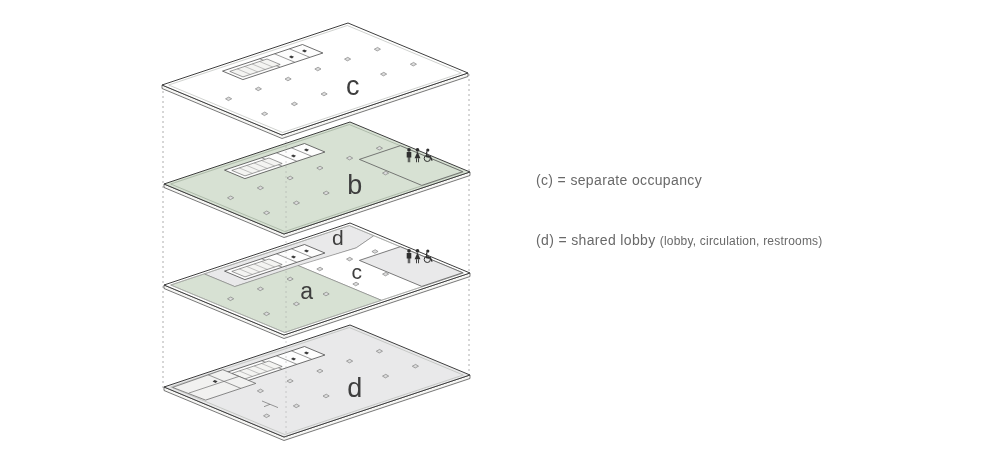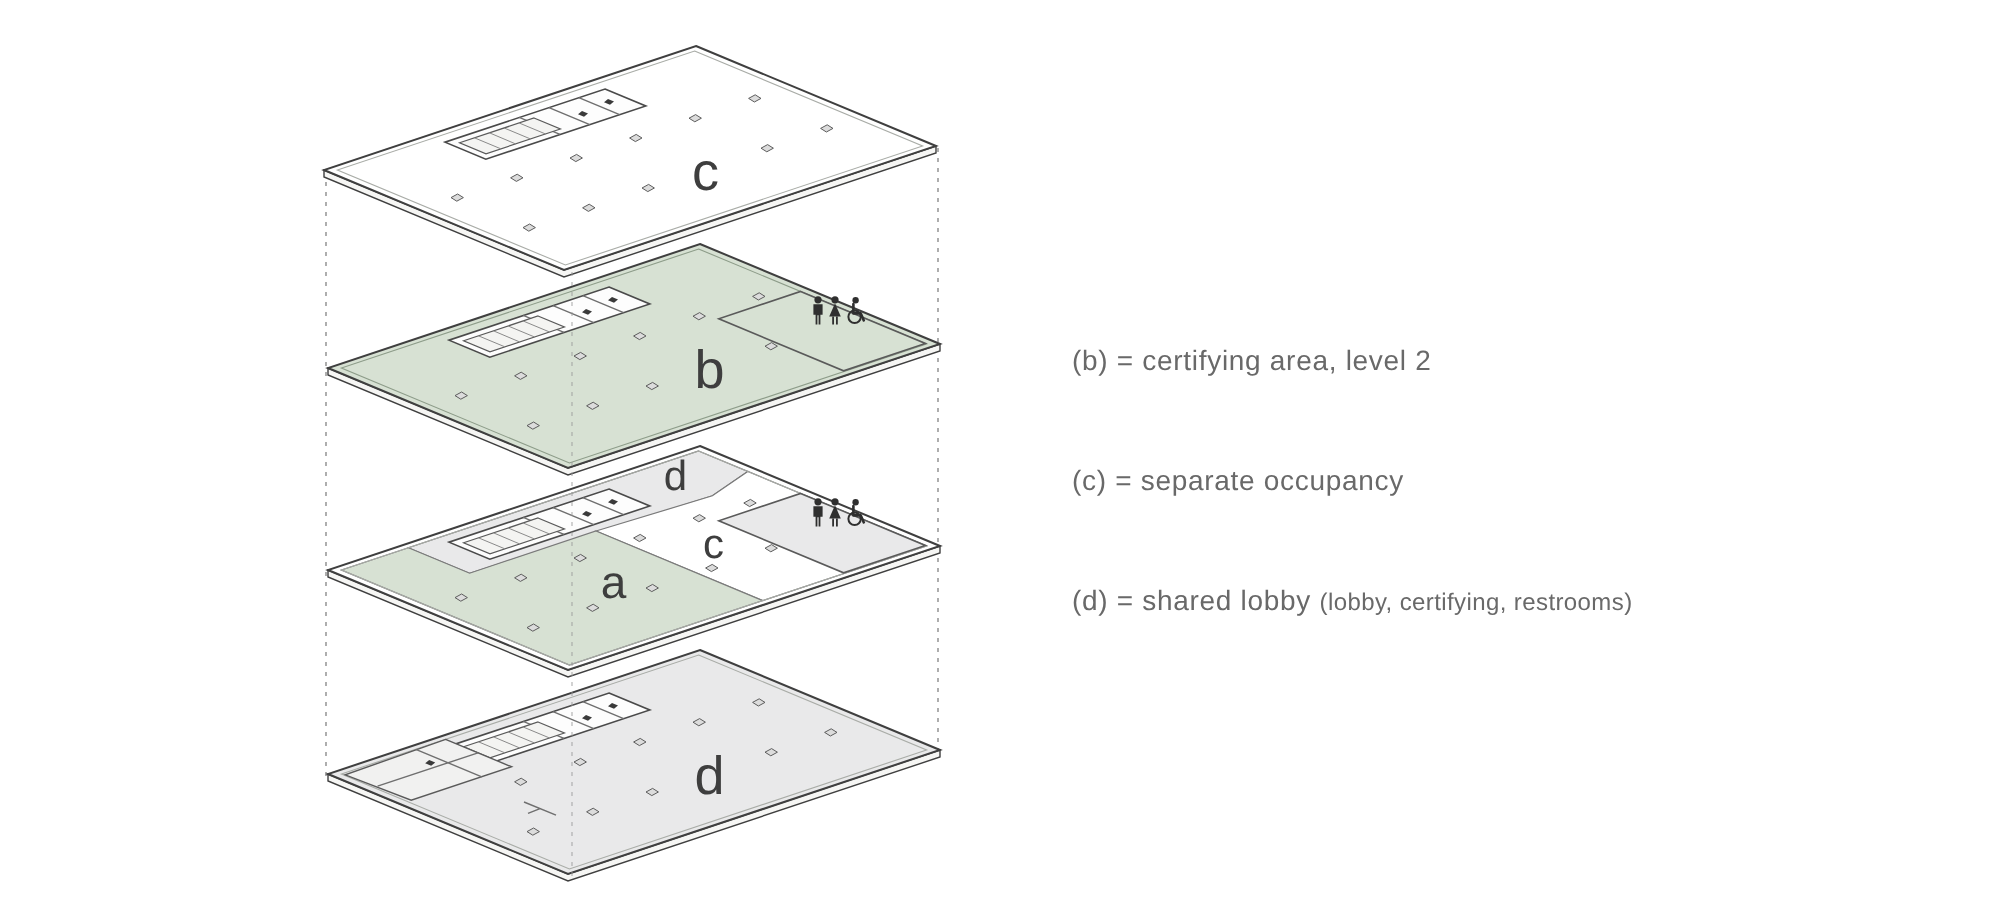--- a/index.html
+++ b/index.html
@@ -169,22 +169,21 @@
           <use href="#col" x="102.6" y="90.8"></use>
     </g>
     <text class="floor-label" x="191" y="72">d</text>
   </g>
 
   <line x1="286" y1="136" x2="286" y2="441" stroke="var(--guide)" stroke-width="0.8" stroke-dasharray="2 3" opacity="0.55"></line>
 </svg>
 
 
 <div class="legend">
-  <div>(b) = certifying area, level 2</div>
   <div>(c) = separate occupancy</div>
-  <div><span>(d) = shared lobby</span> <span class="lg-note">(lobby, certifying, restrooms)</span></div>
+  <div><span>(d) = shared lobby</span> <span class="lg-note">(lobby, circulation, restrooms)</span></div>
   <div class="lg-gap"></div>
   
   
   
 </div>
 
 </div>
 
 </body></html>

